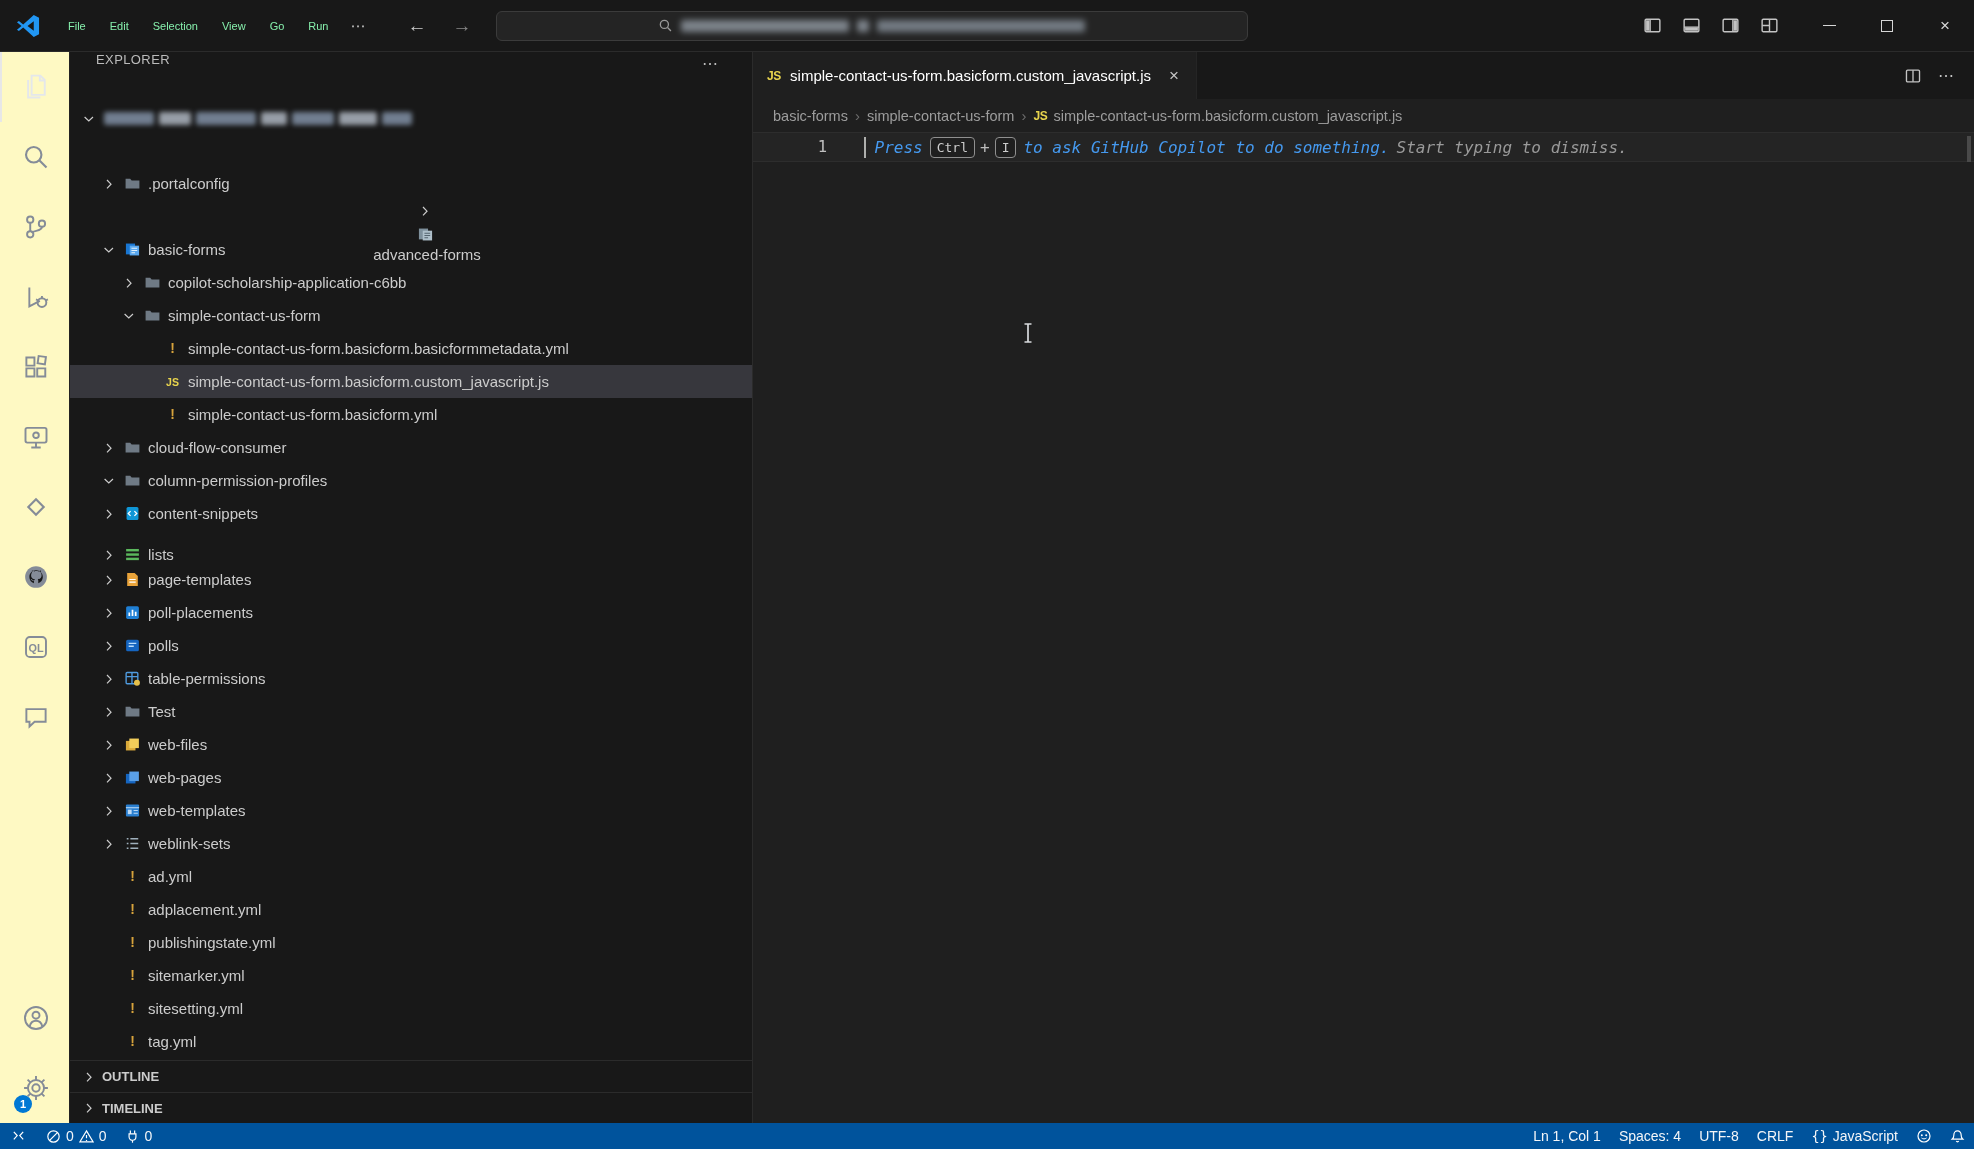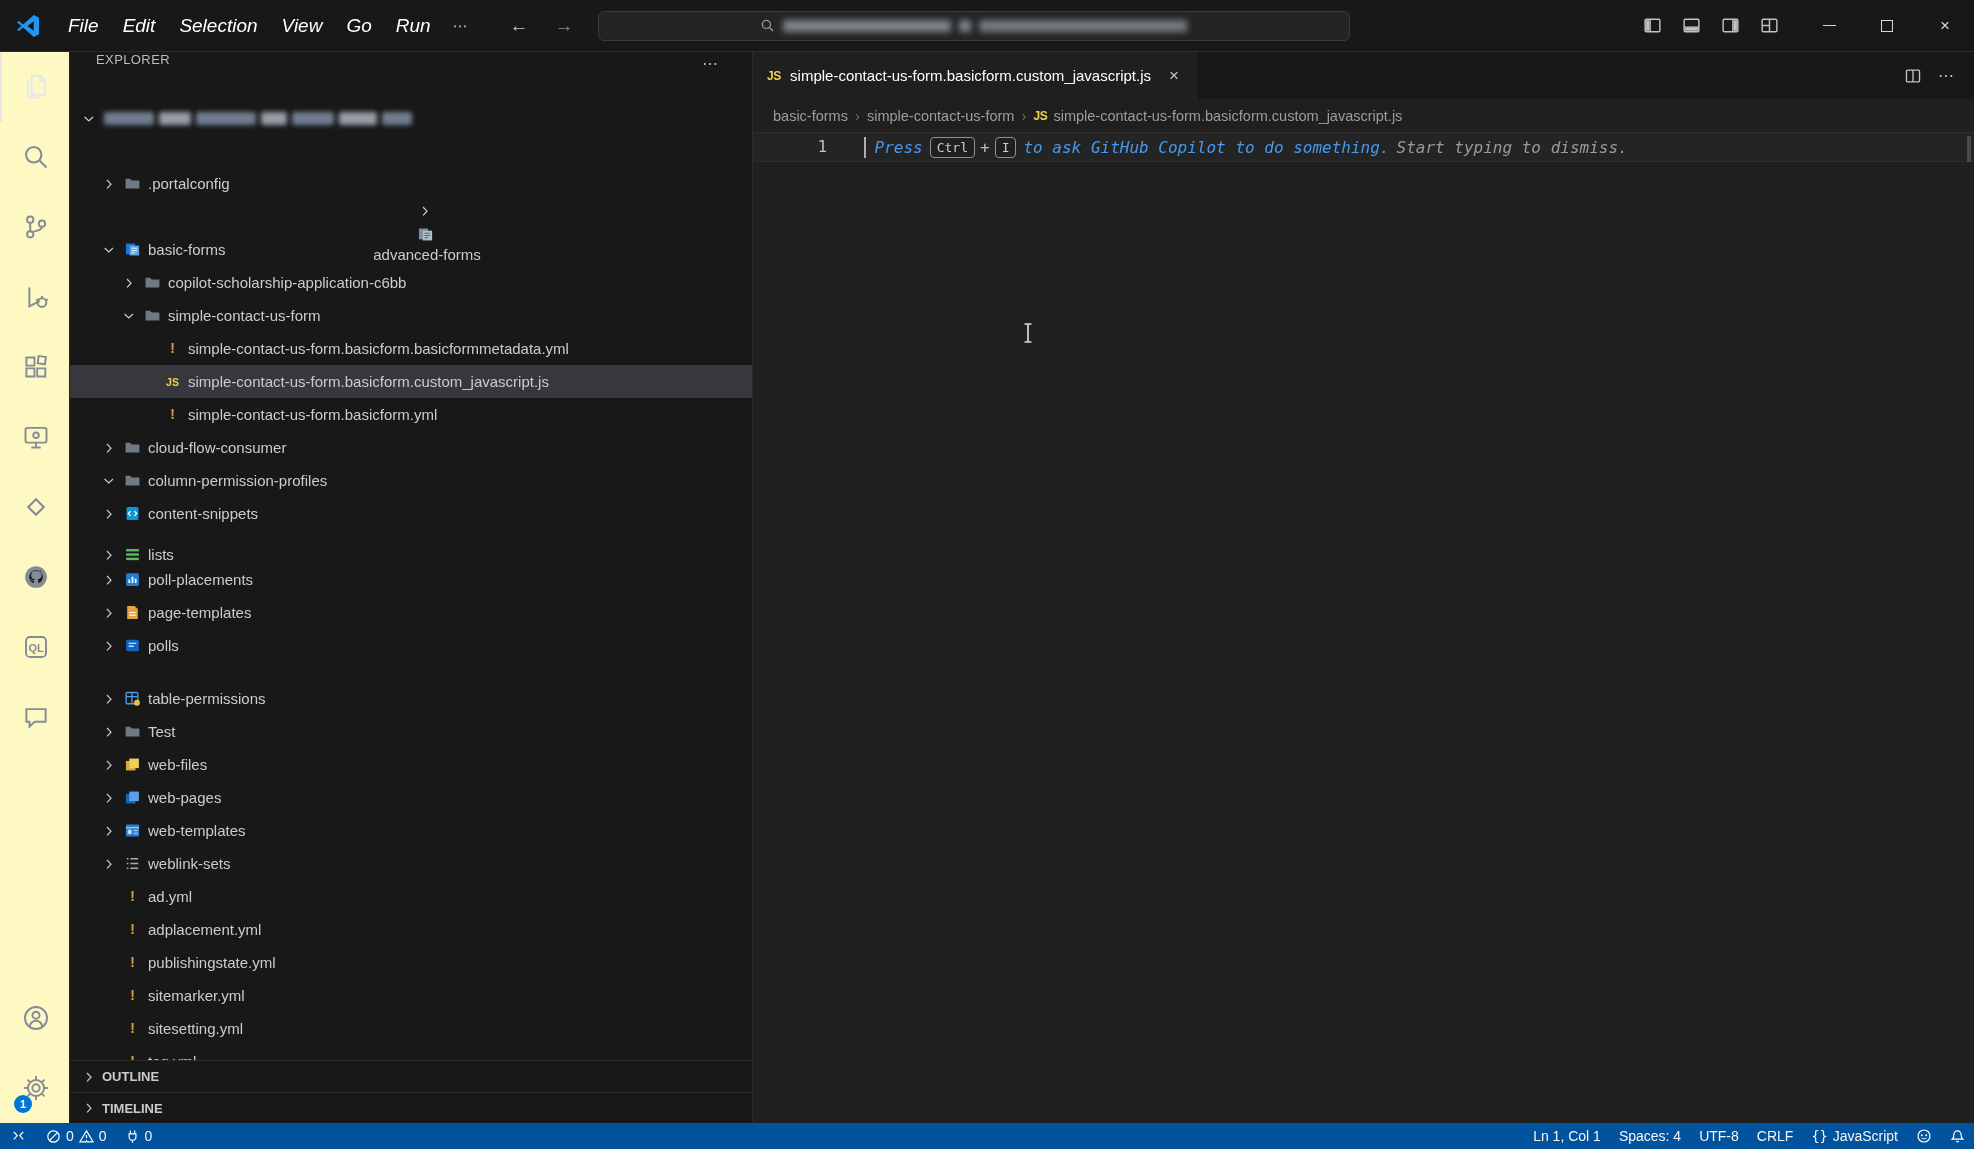--- a/index.html
+++ b/index.html
@@ -5,21 +5,21 @@
   * { margin:0; padding:0; box-sizing:border-box; }
   html,body { width:1974px; height:1149px; background:#1f1f1f; overflow:hidden;
               font-family:"Liberation Sans", sans-serif; }
   .window { position:relative; width:1974px; height:1149px; display:flex; flex-direction:column; background:#1f1f1f; }
 
   
   .titlebar { height:52px; background:#181818; border-bottom:1px solid #2b2b2b;
               display:flex; align-items:center; color:#cccccc; flex:0 0 52px; }
   .logo { width:56px; display:flex; justify-content:center; align-items:center; }
   .menus { display:flex; align-items:center; }
-  .menu-item { padding:6px 12px; font-size:19px; color:#ffffff; border-radius:5px; cursor:default;font-style:italic; }
+  .menu-item { padding:6px 12px; font-size:11px; color:#86efac; border-radius:5px; cursor:default; }
   .menu-more { padding:6px 10px; font-size:15px; color:#cccccc; }
   .nav-arrows { display:flex; align-items:center; gap:14px; margin-left:26px; font-size:19px; }
   .nav-arrows .arr { color:#cfcfcf; padding:2px 6px; }
   .nav-arrows .arr.dim { color:#8a8a8a; }
   .command-center { margin-left:18px; margin-right:auto; width:752px; height:30px;
               background:#242424; border:1px solid #3b3b3b; border-radius:6px;
               display:flex; align-items:center; justify-content:center; gap:8px; color:#9a9a9a; }
   .redact { display:inline-block; height:12px; border-radius:2px; opacity:.75; filter:blur(3px); }
   .tb-right { display:flex; align-items:center; }
   .layout-icons { display:flex; align-items:center; gap:6px; margin-right:14px; color:#c3c3c3; }
@@ -441,55 +441,55 @@
             <span class="tlabel">lists</span>
           </div>
           <div class="trow" style="padding-left: 28px;">
             <span class="chev">
               <svg width="16" height="16" viewBox="0 0 16 16">
                 <path d="M6 4l4 4.2-4 4.2" fill="none" stroke="#cccccc" stroke-width="1.2"></path>
               </svg>
             </span>
             <span class="ticon">
               <svg width="17" height="17" viewBox="0 0 16 16">
+                <path d="M3 1.8h7l3 3v9.4H3z" fill="#e9a33a"></path>
+                <path d="M5 8h6M5 10.5h6" stroke="#ffffff" stroke-width="1.1"></path>
+              </svg>
+            </span>
+            <span class="tlabel">page-templates</span>
+          </div>
+          <div class="trow" style="padding-left: 28px;">
+            <span class="chev">
+              <svg width="16" height="16" viewBox="0 0 16 16">
+                <path d="M6 4l4 4.2-4 4.2" fill="none" stroke="#cccccc" stroke-width="1.2"></path>
+              </svg>
+            </span>
+            <span class="ticon">
+              <svg width="17" height="17" viewBox="0 0 16 16">
                 <rect x="2" y="2" width="12" height="12" rx="1.5" fill="#1f7fd4"></rect>
                 <path d="M5 11.2V8M8 11.2V5.4M11 11.2V7.2" stroke="#ffffff" stroke-width="1.6"></path>
               </svg>
             </span>
             <span class="tlabel">poll-placements</span>
           </div>
           <div class="trow" style="padding-left: 28px;">
             <span class="chev">
               <svg width="16" height="16" viewBox="0 0 16 16">
                 <path d="M6 4l4 4.2-4 4.2" fill="none" stroke="#cccccc" stroke-width="1.2"></path>
               </svg>
             </span>
             <span class="ticon">
               <svg width="17" height="17" viewBox="0 0 16 16">
-                <path d="M3 1.8h7l3 3v9.4H3z" fill="#e9a33a"></path>
-                <path d="M5 8h6M5 10.5h6" stroke="#ffffff" stroke-width="1.1"></path>
-              </svg>
-            </span>
-            <span class="tlabel">page-templates</span>
-          </div>
-          <div class="trow" style="padding-left: 28px;">
-            <span class="chev">
-              <svg width="16" height="16" viewBox="0 0 16 16">
-                <path d="M6 4l4 4.2-4 4.2" fill="none" stroke="#cccccc" stroke-width="1.2"></path>
-              </svg>
-            </span>
-            <span class="ticon">
-              <svg width="17" height="17" viewBox="0 0 16 16">
                 <rect x="2" y="2.5" width="12" height="11" rx="1.5" fill="#1565c0"></rect>
                 <path d="M4.4 6h7.2M4.4 8.6h4.8" stroke="#bbdefb" stroke-width="1.4"></path>
               </svg>
             </span>
             <span class="tlabel">polls</span>
           </div>
-          <div class="trow" style="padding-left: 28px; margin-top: 20px;">
+          <div class="trow" style="padding-left: 28px;">
             <span class="chev">
               <svg width="16" height="16" viewBox="0 0 16 16">
                 <path d="M6 4l4 4.2-4 4.2" fill="none" stroke="#cccccc" stroke-width="1.2"></path>
               </svg>
             </span>
             <span class="ticon">
               <svg width="17" height="17" viewBox="0 0 16 16">
                 <rect x="2" y="2.4" width="11" height="10.6" rx="1" fill="none" stroke="#4f9bdf" stroke-width="1.3"></rect>
                 <path d="M2 6.2h11M7.5 2.4v10.6" stroke="#4f9bdf" stroke-width="1.3"></path>
                 <circle cx="12.2" cy="12" r="2.8" fill="#e5c04b"></circle>

